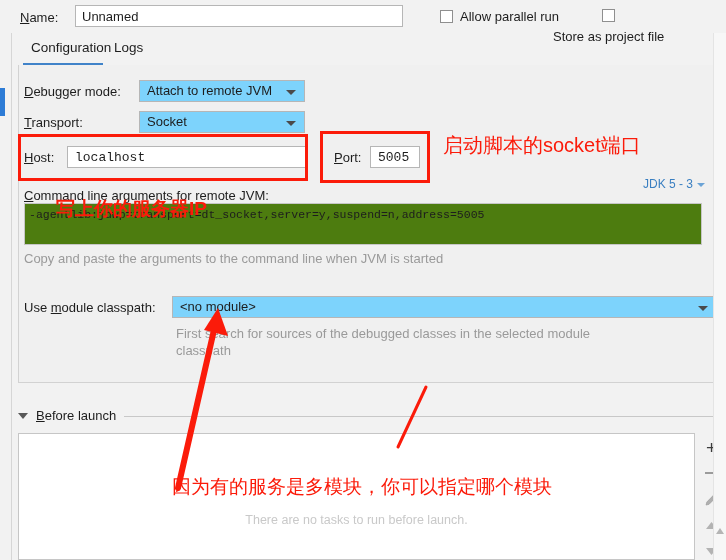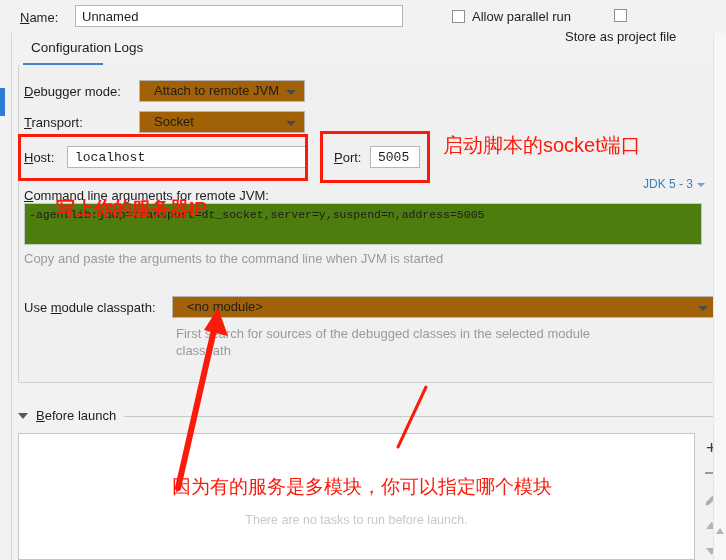--- a/index.html
+++ b/index.html
@@ -65,21 +65,20 @@
     padding: 0 6px;
     line-height: 20px;
   }
   .chk-wrap {
     position: absolute;
     top: 9px;
     display: flex;
     align-items: center;
     gap: 7px;
     font-size: 13px;
-    margin-left: 12px;
   }
   .chk-allow { left: 440px; }
   .chk-store { left: 553px; flex-direction: column; }
   .chkbox {
     width: 13px; height: 13px;
     border: 1px solid #8f8f8f;
     background: #fff;
     box-sizing: border-box;
     display: inline-block;
   }
@@ -121,28 +120,28 @@
   .field-label {
     position: absolute;
     font-size: 13px;
     color: #1d1d1d;
     white-space: nowrap;
   }
   .field-label u { text-decoration: underline; }
 
   .combo {
     position: absolute;
-    background: #a16207;
+    background: #7dd3fc;
     border: 1px solid #b6b6b6;
     box-sizing: border-box;
     height: 22px;
     font-size: 13px;
     color: #1d1d1d;
     line-height: 20px;
-    padding-left: 14px;
+    padding-left: 7px;
   }
   .combo .caret {
     position: absolute;
     right: 8px; top: 9px;
     width: 0; height: 0;
     border-left: 5px solid transparent;
     border-right: 5px solid transparent;
     border-top: 5px solid #4a4a4a;
   }
 

